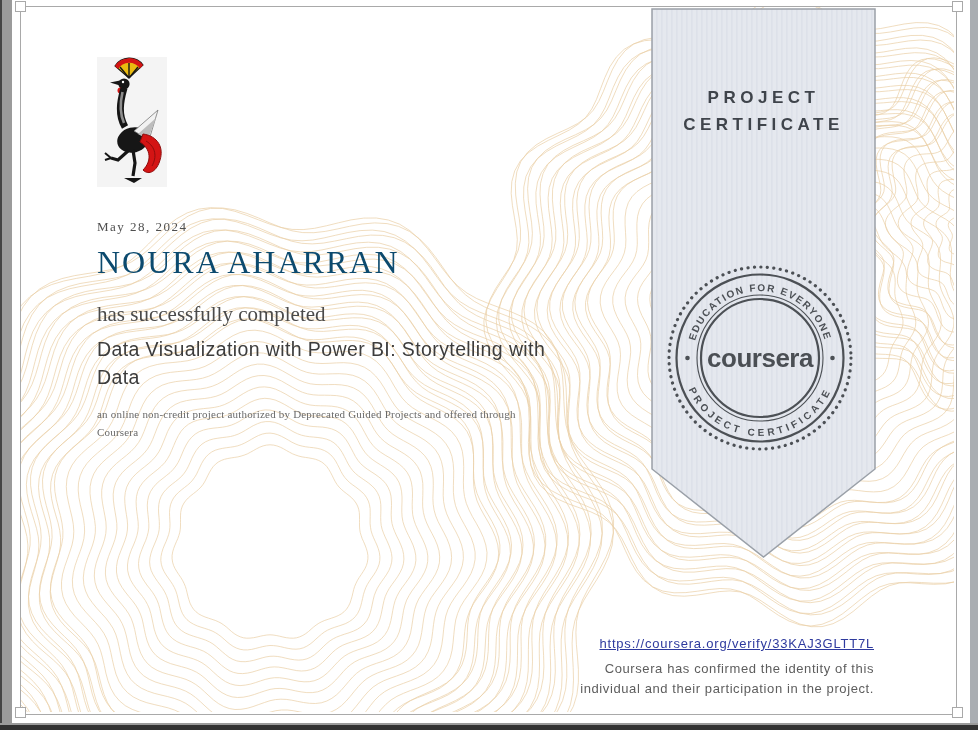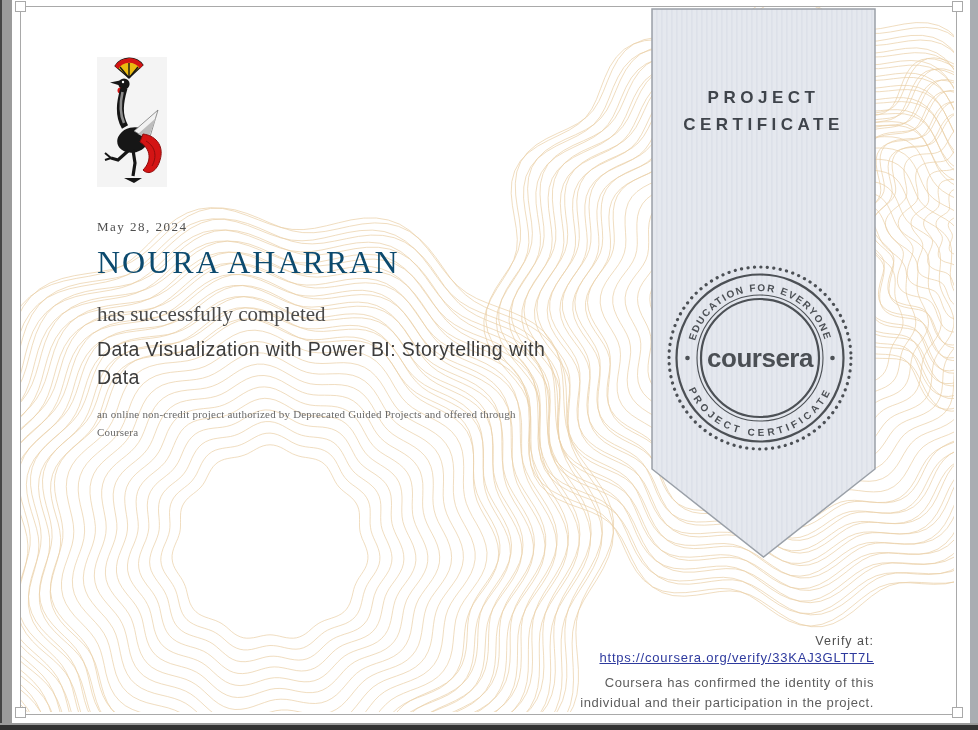--- a/index.html
+++ b/index.html
@@ -213,21 +213,20 @@
     <text font-size="10" font-weight="700" letter-spacing="1.6" fill="#4c5055" font-family="Liberation Sans, sans-serif">
       <textPath href="#arcTop" startOffset="50%" text-anchor="middle">EDUCATION FOR EVERYONE</textPath>
     </text>
     <text font-size="10" font-weight="700" letter-spacing="3.4" fill="#4c5055" font-family="Liberation Sans, sans-serif">
       <textPath href="#arcBottom" startOffset="50%" text-anchor="middle">PROJECT CERTIFICATE</textPath>
     </text>
     <text x="100" y="109" text-anchor="middle" font-size="26" font-weight="bold" letter-spacing="-0.5" fill="#4b4f54" font-family="Liberation Sans, sans-serif">coursera</text>
   </svg>
 
   <div class="verify">
-    <div class="verify-label">Verify at:</div>
     <a class="verify-link" href="#">https://coursera.org/verify/33KAJ3GLTT7L</a>
     <div class="verify-confirm">Coursera has confirmed the identity of this individual and their participation in the project.</div>
   </div>
 
 </div>
 
 <div class="strip-left"></div>
 <div class="strip-right"></div>
 <div class="strip-bottom"></div>
 

